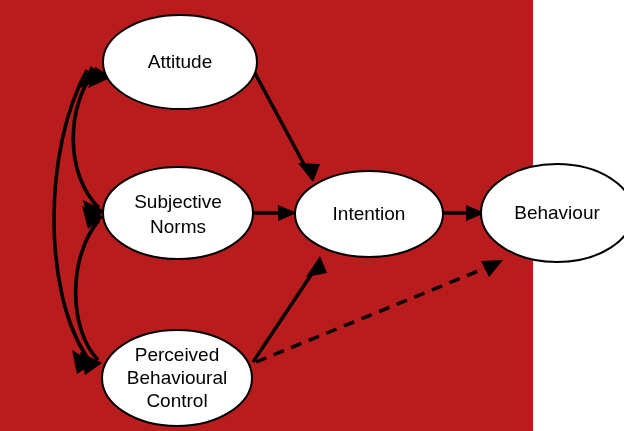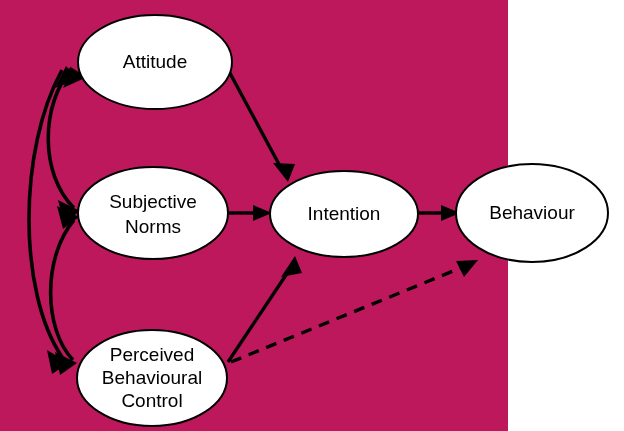--- a/index.html
+++ b/index.html
@@ -11,21 +11,22 @@
   body {
     width: 624px;
     height: 431px;
     overflow: hidden;
     font-family: "Liberation Sans", sans-serif;
   }
   #diagram-root {
     position: relative;
     width: 508px;
     height: 431px;
-    background: #be185d;
+    background: #b91c1c;
+    padding-left: 25px;
   }
   #tpb-svg {
     display: block;
     width: 624px;
     height: 431px;
   }
   .node-ellipse {
     fill: #ffffff;
     stroke: #000000;
     stroke-width: 2;

